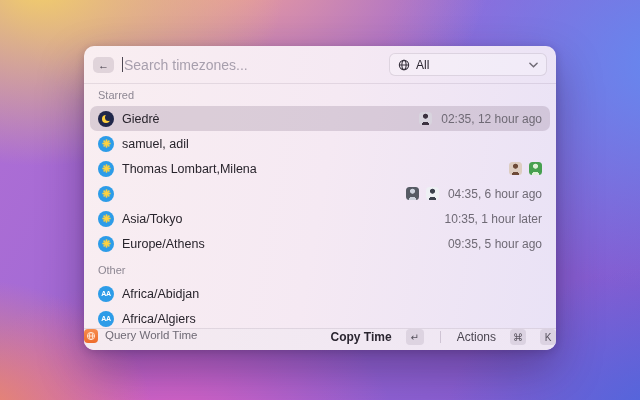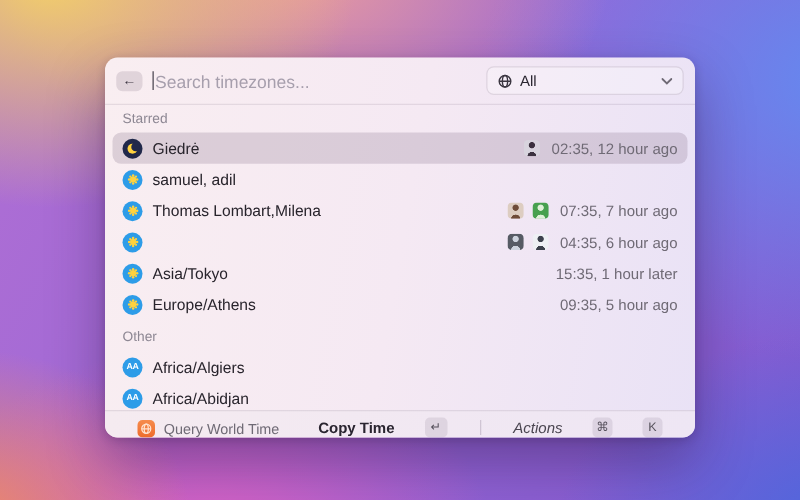--- a/index.html
+++ b/index.html
@@ -50,35 +50,35 @@
       3.2px 0 0 -1.5px #ffd23e, 2.3px -2.3px 0 -1.6px #ffd23e, -2.3px 2.3px 0 -1.6px #ffd23e,
       2.3px 2.3px 0 -1.6px #ffd23e, -2.3px -2.3px 0 -1.6px #ffd23e; }
   .m1 { position:absolute; left:4px; top:4px; width:8px; height:8px; border-radius:50%; background:#ffd23e; }
   .m2 { position:absolute; left:7px; top:3px; width:7px; height:7px; border-radius:50%; background:#20284a; }
   .row-label { font-size:12.5px; font-weight:500; color:#28242c; white-space:nowrap; overflow:hidden; }
   .row-right { margin-left:auto; display:flex; align-items:center; gap:9px; flex:none; }
   .avatars { display:flex; gap:7px; }
   .avatar { width:13px; height:13px; border-radius:3.5px; }
   .row-time { font-size:12px; color:#6f6a75; white-space:nowrap; }
   .win-footer { position:absolute; left:0; right:0; bottom:0; height:22px;
-    display:flex; align-items:flex-end; padding:0 26px; gap:7px;
+    display:flex; align-items:flex-start; padding:0 0; gap:7px;
     border-top:1px solid rgba(60,40,70,0.10);
     background:linear-gradient(90deg,#f5ebf0 0%, #eee6f4 100%); }
   .app-icon { width:14px; height:14px; border-radius:4px; flex:none;
     background:linear-gradient(180deg,#f68c4d,#ee6c2c);
     display:flex; align-items:center; justify-content:center; }
   .app-name { font-size:11.5px; color:#6f6a75; }
-  .f-right { margin-left:auto; display:flex; align-items:center; gap:24px; }
+  .f-right { margin-left:auto; display:flex; align-items:center; gap:14px; }
   .f-primary { font-size:12px; font-weight:bold; color:#2a2530; }
   .keycap { min-width:16px; height:16px; padding:0 3px; border-radius:4px;
     background:rgba(60,40,70,0.10); display:flex; align-items:center; justify-content:center;
     font-size:10px; color:#56515c; cursor:pointer; }
   .keycap.return { min-width:18px; }
   .f-div { width:1px; height:12px; background:rgba(60,40,70,0.18); margin:0 2px; }
-  .f-actions { font-size:12px; color:#4a4550;font-style:italic; }
+  .f-actions { font-size:12px; color:#4a4550; }
 </style>
 </head>
 <body>
 
 <div class="window">
 
   <div class="win-header">
     <div class="back-btn">
       <span>←</span>
     </div>
@@ -129,62 +129,61 @@
       <div class="row">
         <span class="li-icon sun">
           <span class="sun-core"></span>
         </span>
         <span class="row-label">Thomas Lombart,Milena</span>
         <span class="row-right">
           <span class="avatars">
             <span class="avatar" style="background: radial-gradient(circle at 50% 32%, rgb(110, 75, 56) 0px, rgb(110, 75, 56) 2.2px, transparent 2.8px), radial-gradient(5.5px 4.5px at 50% 96%, rgb(110, 75, 56) 0px, rgb(110, 75, 56) 60%, transparent 66%), rgb(221, 205, 193);"></span>
             <span class="avatar" style="background: radial-gradient(circle at 50% 32%, rgb(223, 240, 216) 0px, rgb(223, 240, 216) 2.2px, transparent 2.8px), radial-gradient(5.5px 4.5px at 50% 96%, rgb(223, 240, 216) 0px, rgb(223, 240, 216) 60%, transparent 66%), rgb(71, 160, 79);"></span>
           </span>
-          <span class="row-time">07:35, 7 hour ago</span>
         </span>
       </div>
       <div class="row">
         <span class="li-icon sun">
           <span class="sun-core"></span>
         </span>
         <span class="row-right">
           <span class="avatars">
             <span class="avatar" style="background: radial-gradient(circle at 50% 32%, rgb(205, 211, 221) 0px, rgb(205, 211, 221) 2.2px, transparent 2.8px), radial-gradient(5.5px 4.5px at 50% 96%, rgb(205, 211, 221) 0px, rgb(205, 211, 221) 60%, transparent 66%), rgb(86, 91, 100);"></span>
             <span class="avatar" style="background: radial-gradient(circle at 50% 32%, rgb(60, 65, 76) 0px, rgb(60, 65, 76) 2.2px, transparent 2.8px), radial-gradient(5.5px 4.5px at 50% 96%, rgb(60, 65, 76) 0px, rgb(60, 65, 76) 60%, transparent 66%), rgb(238, 240, 244);"></span>
           </span>
           <span class="row-time">04:35, 6 hour ago</span>
         </span>
       </div>
       <div class="row">
         <span class="li-icon sun">
           <span class="sun-core"></span>
         </span>
         <span class="row-label">Asia/Tokyo</span>
         <span class="row-right">
-          <span class="row-time">15:35, 1 hour later</span>
+          <span class="row-time">10:35, 1 hour later</span>
         </span>
       </div>
       <div class="row">
         <span class="li-icon sun">
           <span class="sun-core"></span>
         </span>
         <span class="row-label">Europe/Athens</span>
         <span class="row-right">
           <span class="row-time">09:35, 5 hour ago</span>
         </span>
       </div>
       <div class="section-hdr">Other</div>
+      <div class="row">
+        <span class="li-icon initials">AA</span>
+        <span class="row-label">Africa/Abidjan</span>
+        <span class="row-right"></span>
+      </div>
       <div class="row">
         <span class="li-icon initials">AA</span>
         <span class="row-label">Africa/Algiers</span>
-        <span class="row-right"></span>
-      </div>
-      <div class="row">
-        <span class="li-icon initials">AA</span>
-        <span class="row-label">Africa/Abidjan</span>
         <span class="row-right"></span>
       </div>
     </div>
 
   <div class="win-footer">
     <span class="app-icon">
       <svg width="10" height="10" viewBox="0 0 16 16">
           <g stroke="#ffe2cf" stroke-width="1.6" fill="none">
             <circle cx="8" cy="8" r="5.8"></circle>
             <ellipse cx="8" cy="8" rx="2.6" ry="5.8"></ellipse>

